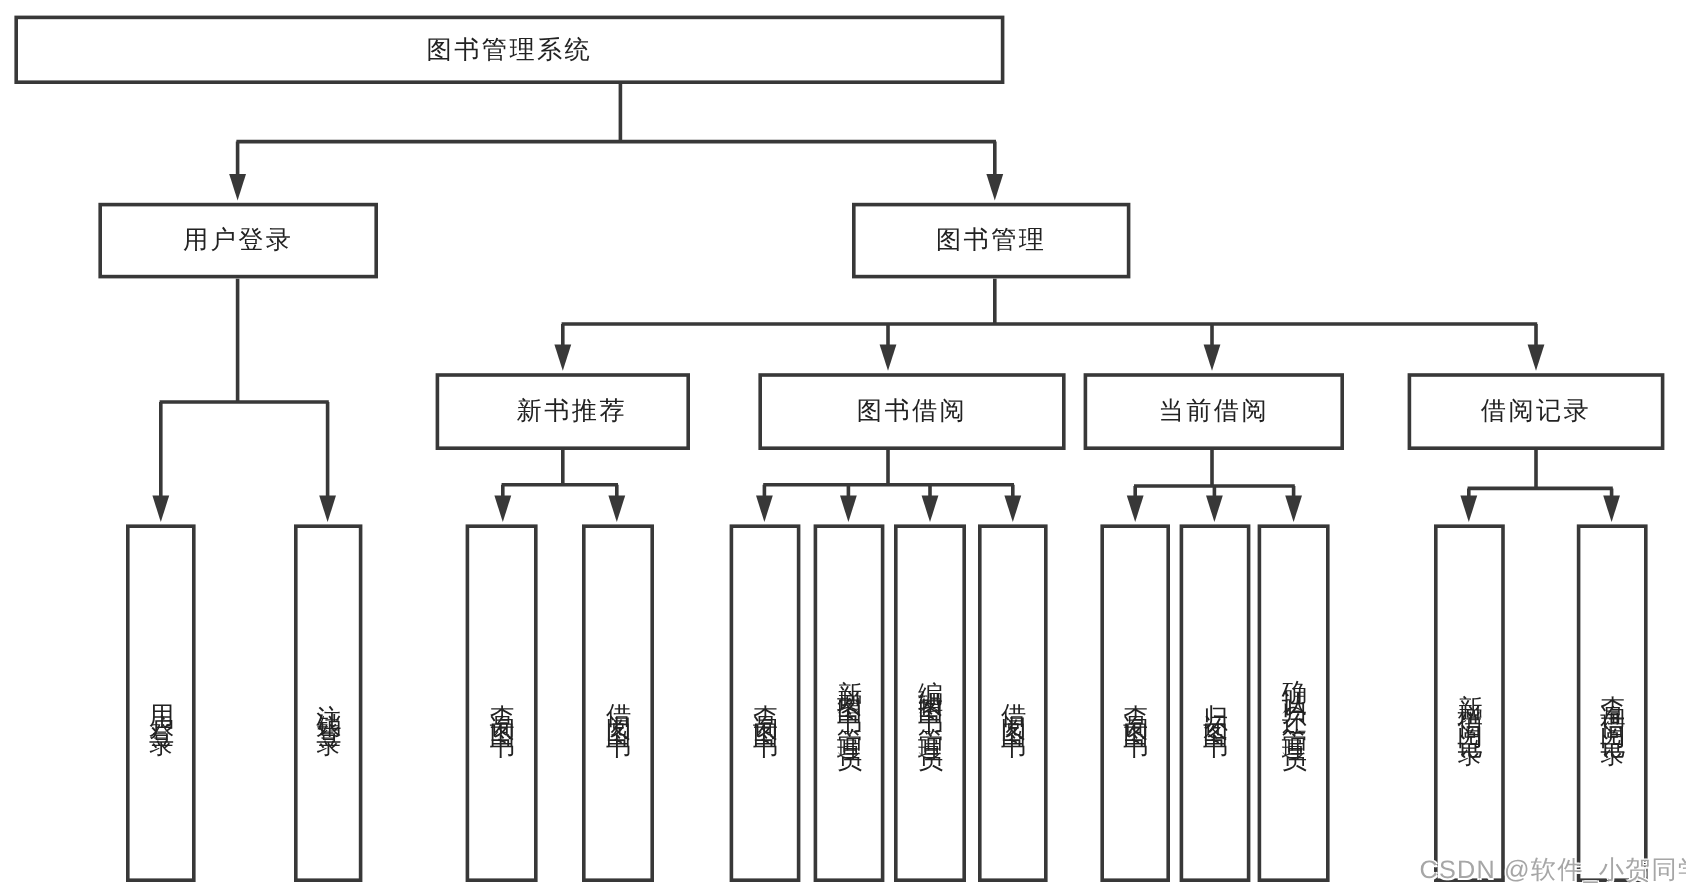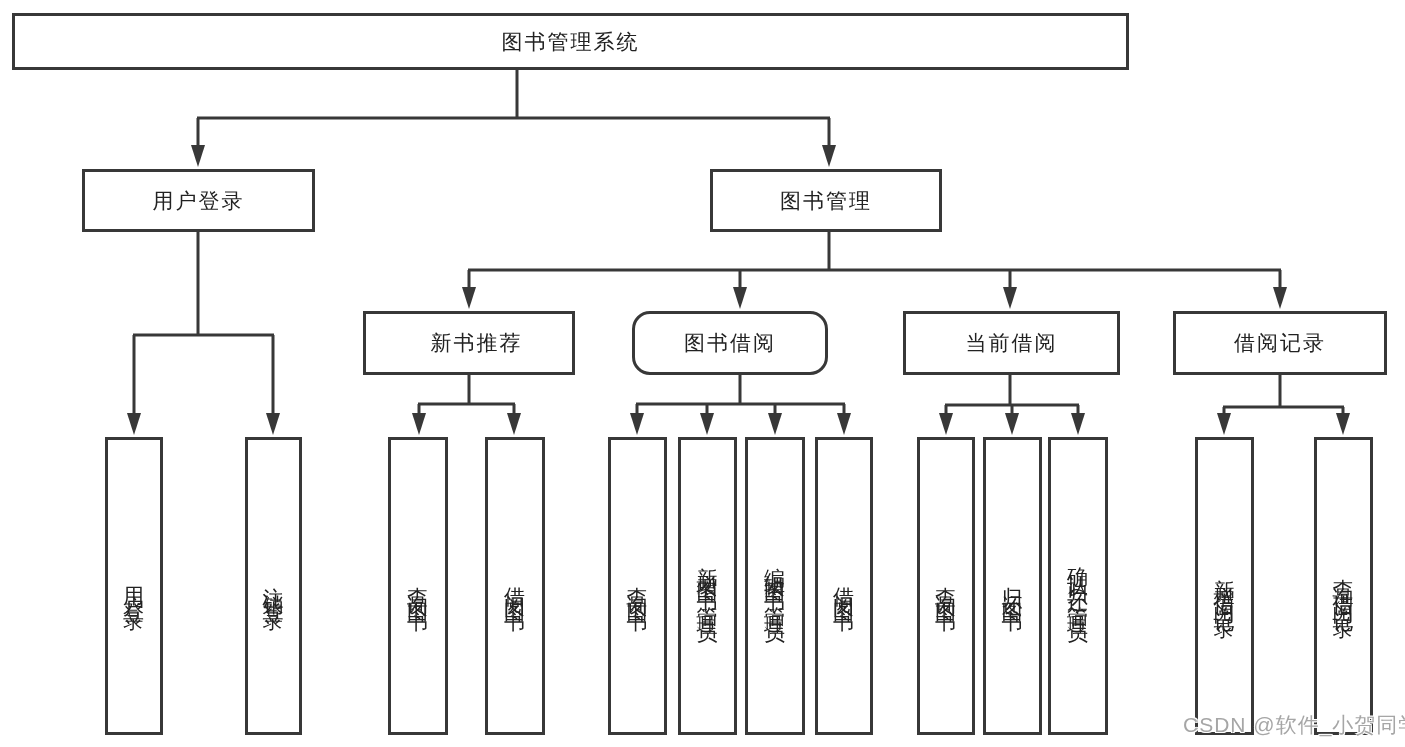--- a/index.html
+++ b/index.html
@@ -90,27 +90,27 @@
       <polygon points="768,413 782,413 775,435"></polygon>
       <polygon points="837,413 851,413 844,435"></polygon>
       <polygon points="939,413 953,413 946,435"></polygon>
       <polygon points="1005,413 1019,413 1012,435"></polygon>
       <polygon points="1071,413 1085,413 1078,435"></polygon>
       <polygon points="1217,413 1231,413 1224,435"></polygon>
       <polygon points="1336,413 1350,413 1343,435"></polygon>
     </g>
   </svg>
 
-  <div class="node" style="left:12px; top:13px; width:1117px; height:57px;">图书管理系统</div>
+  <div class="node" style="left:12px; top:13px; width:825px; height:57px;">图书管理系统</div>
 
   <div class="node" style="left:82px; top:169px; width:233px; height:63px;">用户登录</div>
   <div class="node" style="left:710px; top:169px; width:232px; height:63px;">图书管理</div>
 
   <div class="node" style="left:363px; top:311px; width:212px; height:64px;padding-left:15px;">新书推荐</div>
-  <div class="node" style="left:632px; top:311px; width:196px; height:64px;border-radius:18px;">图书借阅</div>
+  <div class="node" style="left:632px; top:311px; width:256px; height:64px;">图书借阅</div>
   <div class="node" style="left:903px; top:311px; width:217px; height:64px;">当前借阅</div>
   <div class="node" style="left:1173px; top:311px; width:214px; height:64px;">借阅记录</div>
 
   <div class="node vert" style="left:105px; top:437px; width:58px; height:298px;">用户登录</div>
   <div class="node vert" style="left:245px; top:437px; width:57px; height:298px;">注销登录</div>
 
   <div class="node vert" style="left:388px; top:437px; width:60px; height:298px;">查询图书</div>
   <div class="node vert" style="left:485px; top:437px; width:60px; height:298px;">借阅图书</div>
 
   <div class="node vert" style="left:608px; top:437px; width:59px; height:298px;">查询图书</div>

